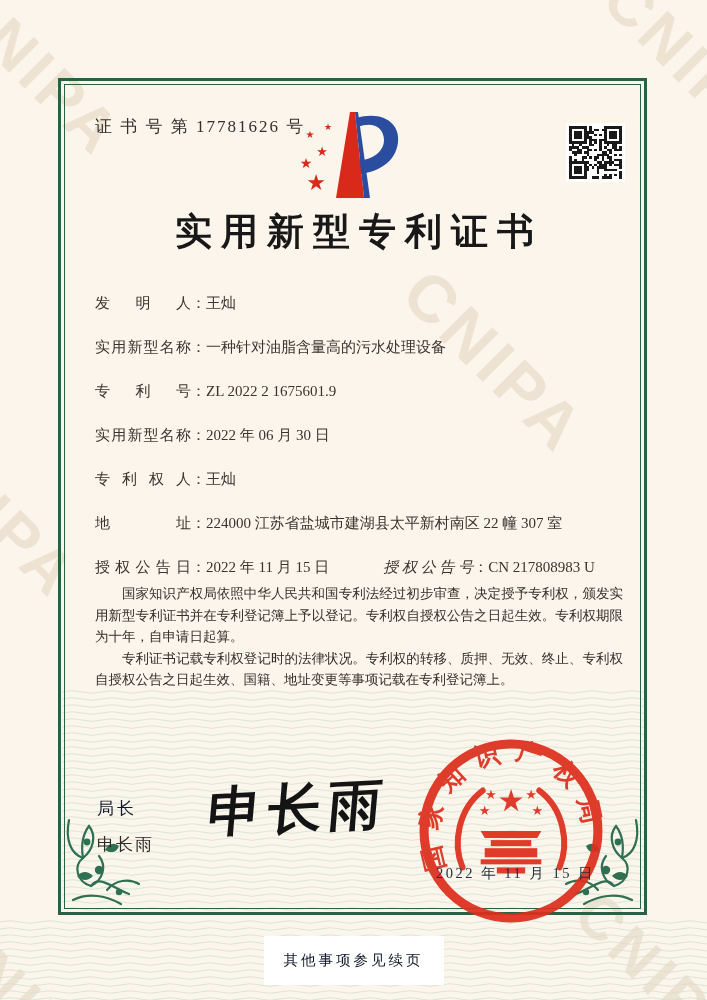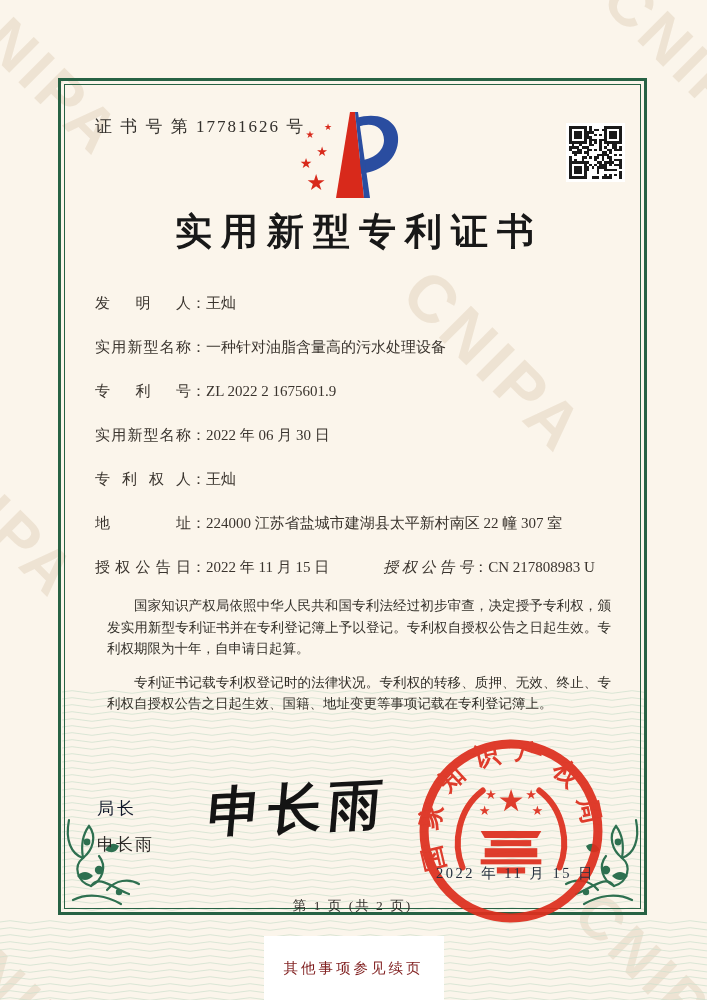--- a/index.html
+++ b/index.html
@@ -49,21 +49,21 @@
     display:inline-block;min-width:96px;text-align:justify;text-align-last:justify;
     vertical-align:top;color:#3a342e;
   }
   .fvalue{color:#3a342e;}
   .grant-no-group{margin-left:54px;}
   
   .bodytext{
     position:absolute;left:95px;top:583px;width:528px;
     font-size:13.5px;line-height:21.5px;text-align:justify;color:#33302a;
   }
-  .bodytext p{margin:12px;text-indent:2em;}
+  .bodytext p{margin:0;text-indent:2em;}
   
   .signer-title{position:absolute;left:97px;top:797px;font-size:17px;letter-spacing:3px;
     font-family:"Liberation Sans","DejaVu Sans",sans-serif;color:#0f172a;}
   .signer-name{position:absolute;left:97px;top:833px;font-size:17px;letter-spacing:2px;
     font-family:"Liberation Sans","DejaVu Sans",sans-serif;color:#2c2a27;}
   .signature{
     position:absolute;left:208px;top:772px;width:210px;
     font-size:54px;font-weight:bold;color:#141414;letter-spacing:6px;
     transform:rotate(-3deg) skewX(-8deg);
     font-family:"Liberation Serif",serif;
@@ -73,21 +73,21 @@
   .seal-date{
     position:absolute;left:436px;top:864px;font-size:14.5px;letter-spacing:2.5px;
     color:#25303f;white-space:nowrap;
   }
   .pageinfo{
     position:absolute;left:58px;top:897px;width:589px;text-align:center;
     font-size:13.5px;letter-spacing:2px;color:#33302c;
   }
   .footer-note{
     position:absolute;left:50%;top:936px;transform:translateX(-50%);
-    background:#ffffff;padding:23px 20px;font-size:14.5px;letter-spacing:3px;color:#7f1d1d;
+    background:#ffffff;padding:15px 20px;font-size:14.5px;letter-spacing:3px;color:#0f172a;
   }
 </style>
 </head>
 <body>
 
 <div class="page">
 
   <span class="wm" style="left:-18px;top:-28px;font-size:62px;">CNIPA</span>
   <span class="wm" style="left:636px;top:-34px;font-size:62px;">CNIPA</span>
   <span class="wm" style="left:438px;top:258px;font-size:66px;">CNIPA</span>
@@ -490,17 +490,16 @@
         <rect x="78" y="128" width="28" height="6"></rect>
       </g>
       <g fill="none" stroke="#dd2f1e" stroke-width="6" stroke-linecap="round">
         <path d="M44,128 C34,104 40,70 64,52"></path>
         <path d="M140,128 C150,104 144,70 120,52"></path>
       </g>
     </g>
   </svg>
   <div class="seal-date">2022 年 11 月 15 日</div>
 
-  <div class="pageinfo">第 1 页 (共 2 页)</div>
 
   <div class="footer-note">其他事项参见续页</div>
 
 </div>
 
 </body></html>

